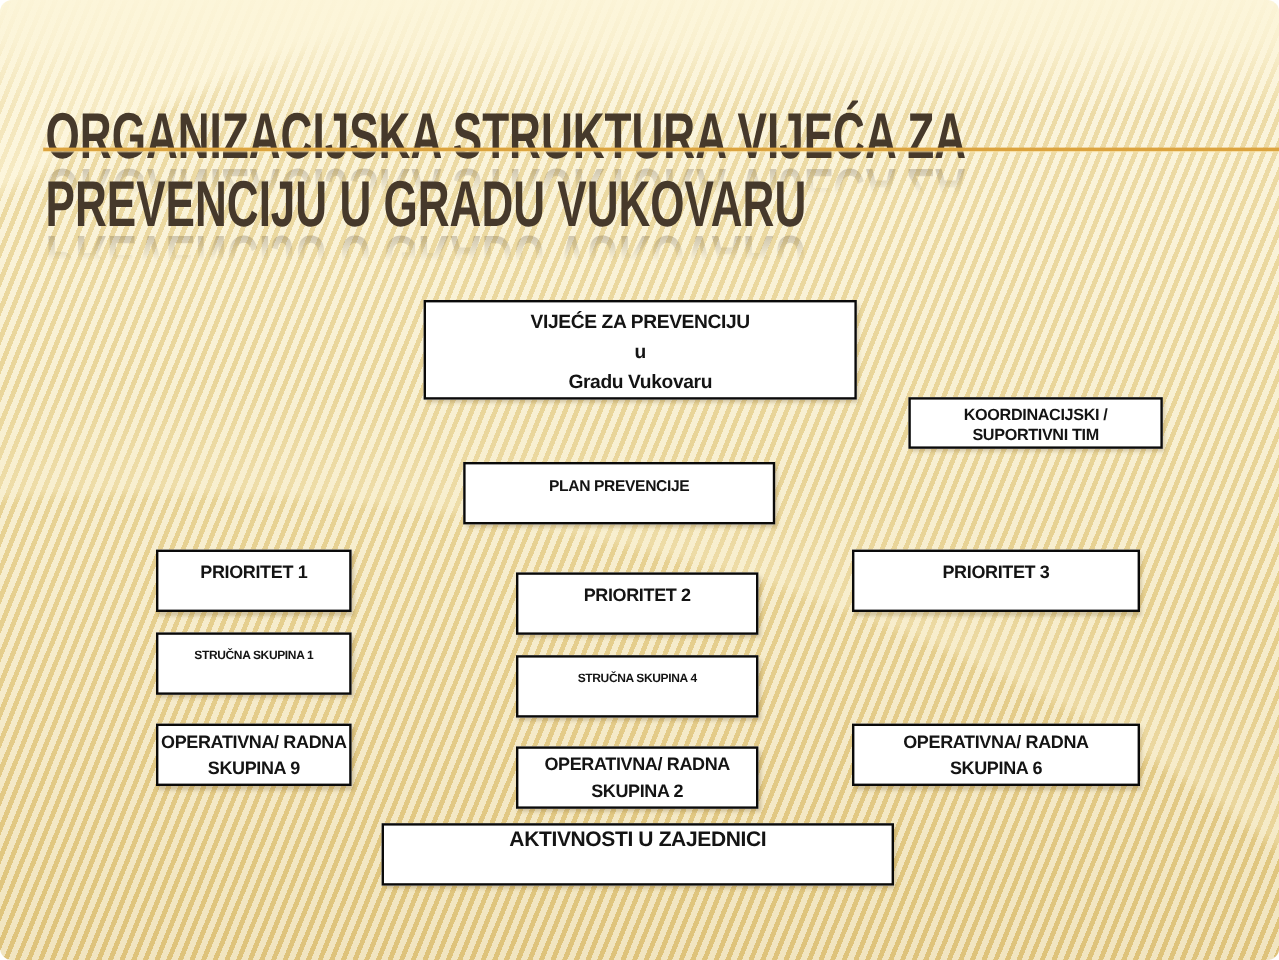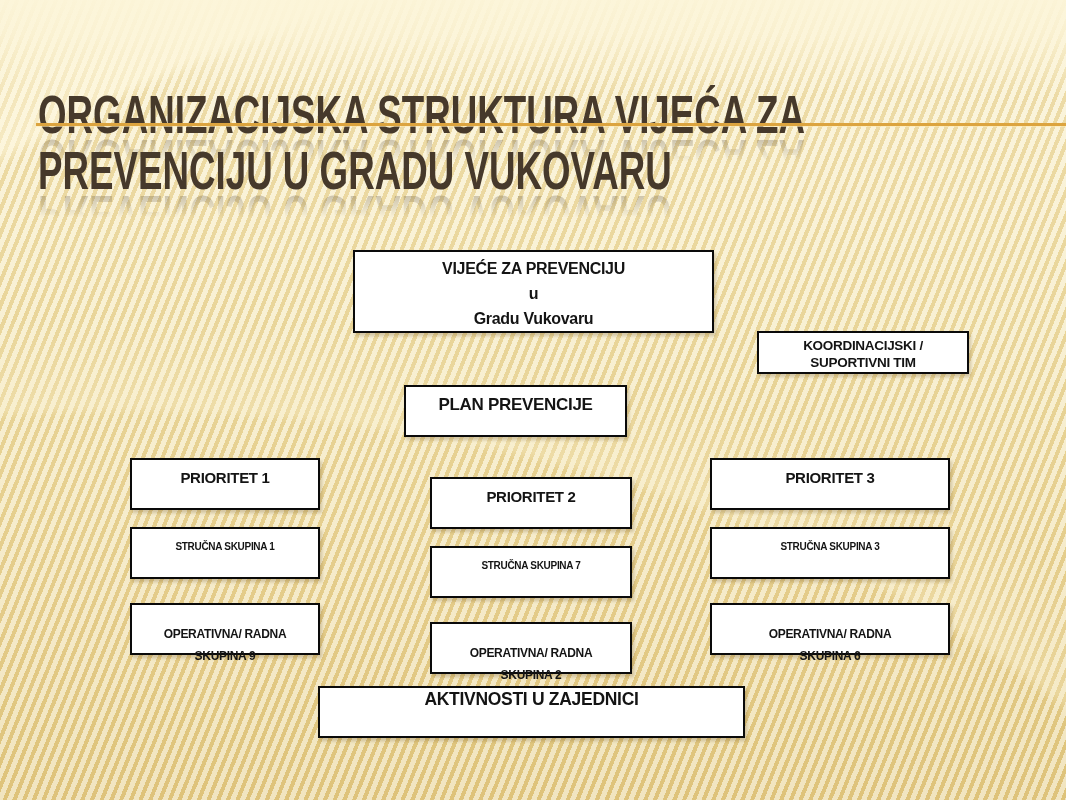--- a/index.html
+++ b/index.html
@@ -14,20 +14,21 @@
   body{font-family:"Liberation Sans",sans-serif;}
 
   .slide{
     position:relative;width:1066px;height:800px;overflow:hidden;
     background:
       linear-gradient(180deg, rgba(252,245,217,.95) 0px, rgba(252,245,217,.8) 34px, rgba(252,245,217,0) 95px),
       radial-gradient(1700px 1300px at 78% 118%, rgba(0,0,0,0) 77%, rgba(255,248,222,.55) 78%, rgba(255,248,222,.22) 84%, rgba(255,248,222,0) 91%),
       radial-gradient(1500px 1000px at 12% 152%, rgba(0,0,0,0) 80%, rgba(250,240,205,.35) 81%, rgba(250,240,205,0) 90%),
       repeating-linear-gradient(112deg, rgba(255,253,244,.55) 0px 5px, rgba(214,183,108,.28) 5px 9px),
       linear-gradient(180deg, #f7ecc5 0%, #f3e5b4 25%, #efdfa8 45%, #ecd99d 62%, #e8d292 78%, #e3cb85 92%, #e1c780 100%);
+    border-radius: 10px;
   }
 
   
   .title{position:absolute;left:38px;top:86px;width:1010px;z-index:2;}
   .t-line{position:relative;height:56px;}
   .t-main,.t-refl{
     display:block;position:absolute;left:0;top:0;white-space:nowrap;
     font-weight:bold;font-size:54px;line-height:56px;
     color:var(--title-text);
     transform:scaleX(0.68);transform-origin:0 50%;
@@ -49,25 +50,25 @@
     position:absolute;
     background:var(--box-background);
     border:2px solid var(--box-border);
     color:var(--box-text);
     font-weight:bold;text-align:center;letter-spacing:-0.3px;
     box-shadow:2px 3px 3px rgba(120,95,45,.28);
     z-index:4;
   }
   .box-root{left:353px;top:250px;width:361px;height:83px;font-size:16px;line-height:25px;padding-top:4px;}
   .box-support{left:757px;top:331px;width:212px;height:43px;font-size:13.5px;line-height:17px;padding-top:4px;}
-  .box-plan{left:404px;top:385px;width:223px;height:52px;font-size:17px;line-height:20px;padding-top:8px;}
+  .box-plan{left:386px;top:385px;width:260px;height:52px;font-size:13px;line-height:20px;padding-top:8px;}
   .row-prioritet{top:458px;height:52px;font-size:15px;line-height:18px;padding-top:9px;}
   .row-strucna{top:527px;height:52px;font-size:10px;line-height:18px;padding-top:9px;}
-  .row-operativna{top:603px;height:52px;font-size:12px;line-height:22px;padding-top:18px;text-align:center;}
-  .col-1{left:130px;width:190px;}
+  .row-operativna{top:603px;height:52px;font-size:15px;line-height:22px;padding-top:3px;text-align:center;}
+  .col-1{left:130px;width:163px;}
   .col-2{left:430px;width:202px;margin-top:19px;}
   .col-3{left:710px;width:240px;}
   .box-aktivnosti{left:318px;top:686px;width:427px;height:52px;font-size:17.5px;line-height:22px;}
 </style>
 </head>
 <body>
 
 <div class="slide">
 
   <div class="accent-line"></div>
@@ -105,24 +106,21 @@
     <div>PRIORITET 2</div>
   </div>
   <div class="obox row-prioritet col-3">
     <div>PRIORITET 3</div>
   </div>
 
   <div class="obox row-strucna col-1">
     <div>STRUČNA SKUPINA 1</div>
   </div>
   <div class="obox row-strucna col-2">
-    <div>STRUČNA SKUPINA 7</div>
-  </div>
-  <div class="obox row-strucna col-3">
-    <div>STRUČNA SKUPINA 3</div>
+    <div>STRUČNA SKUPINA 4</div>
   </div>
 
   <div class="obox row-operativna col-1">
     <div>OPERATIVNA/ RADNA</div>
     <div>SKUPINA 9</div>
   </div>
   <div class="obox row-operativna col-2">
     <div>OPERATIVNA/ RADNA</div>
     <div>SKUPINA 2</div>
   </div>

